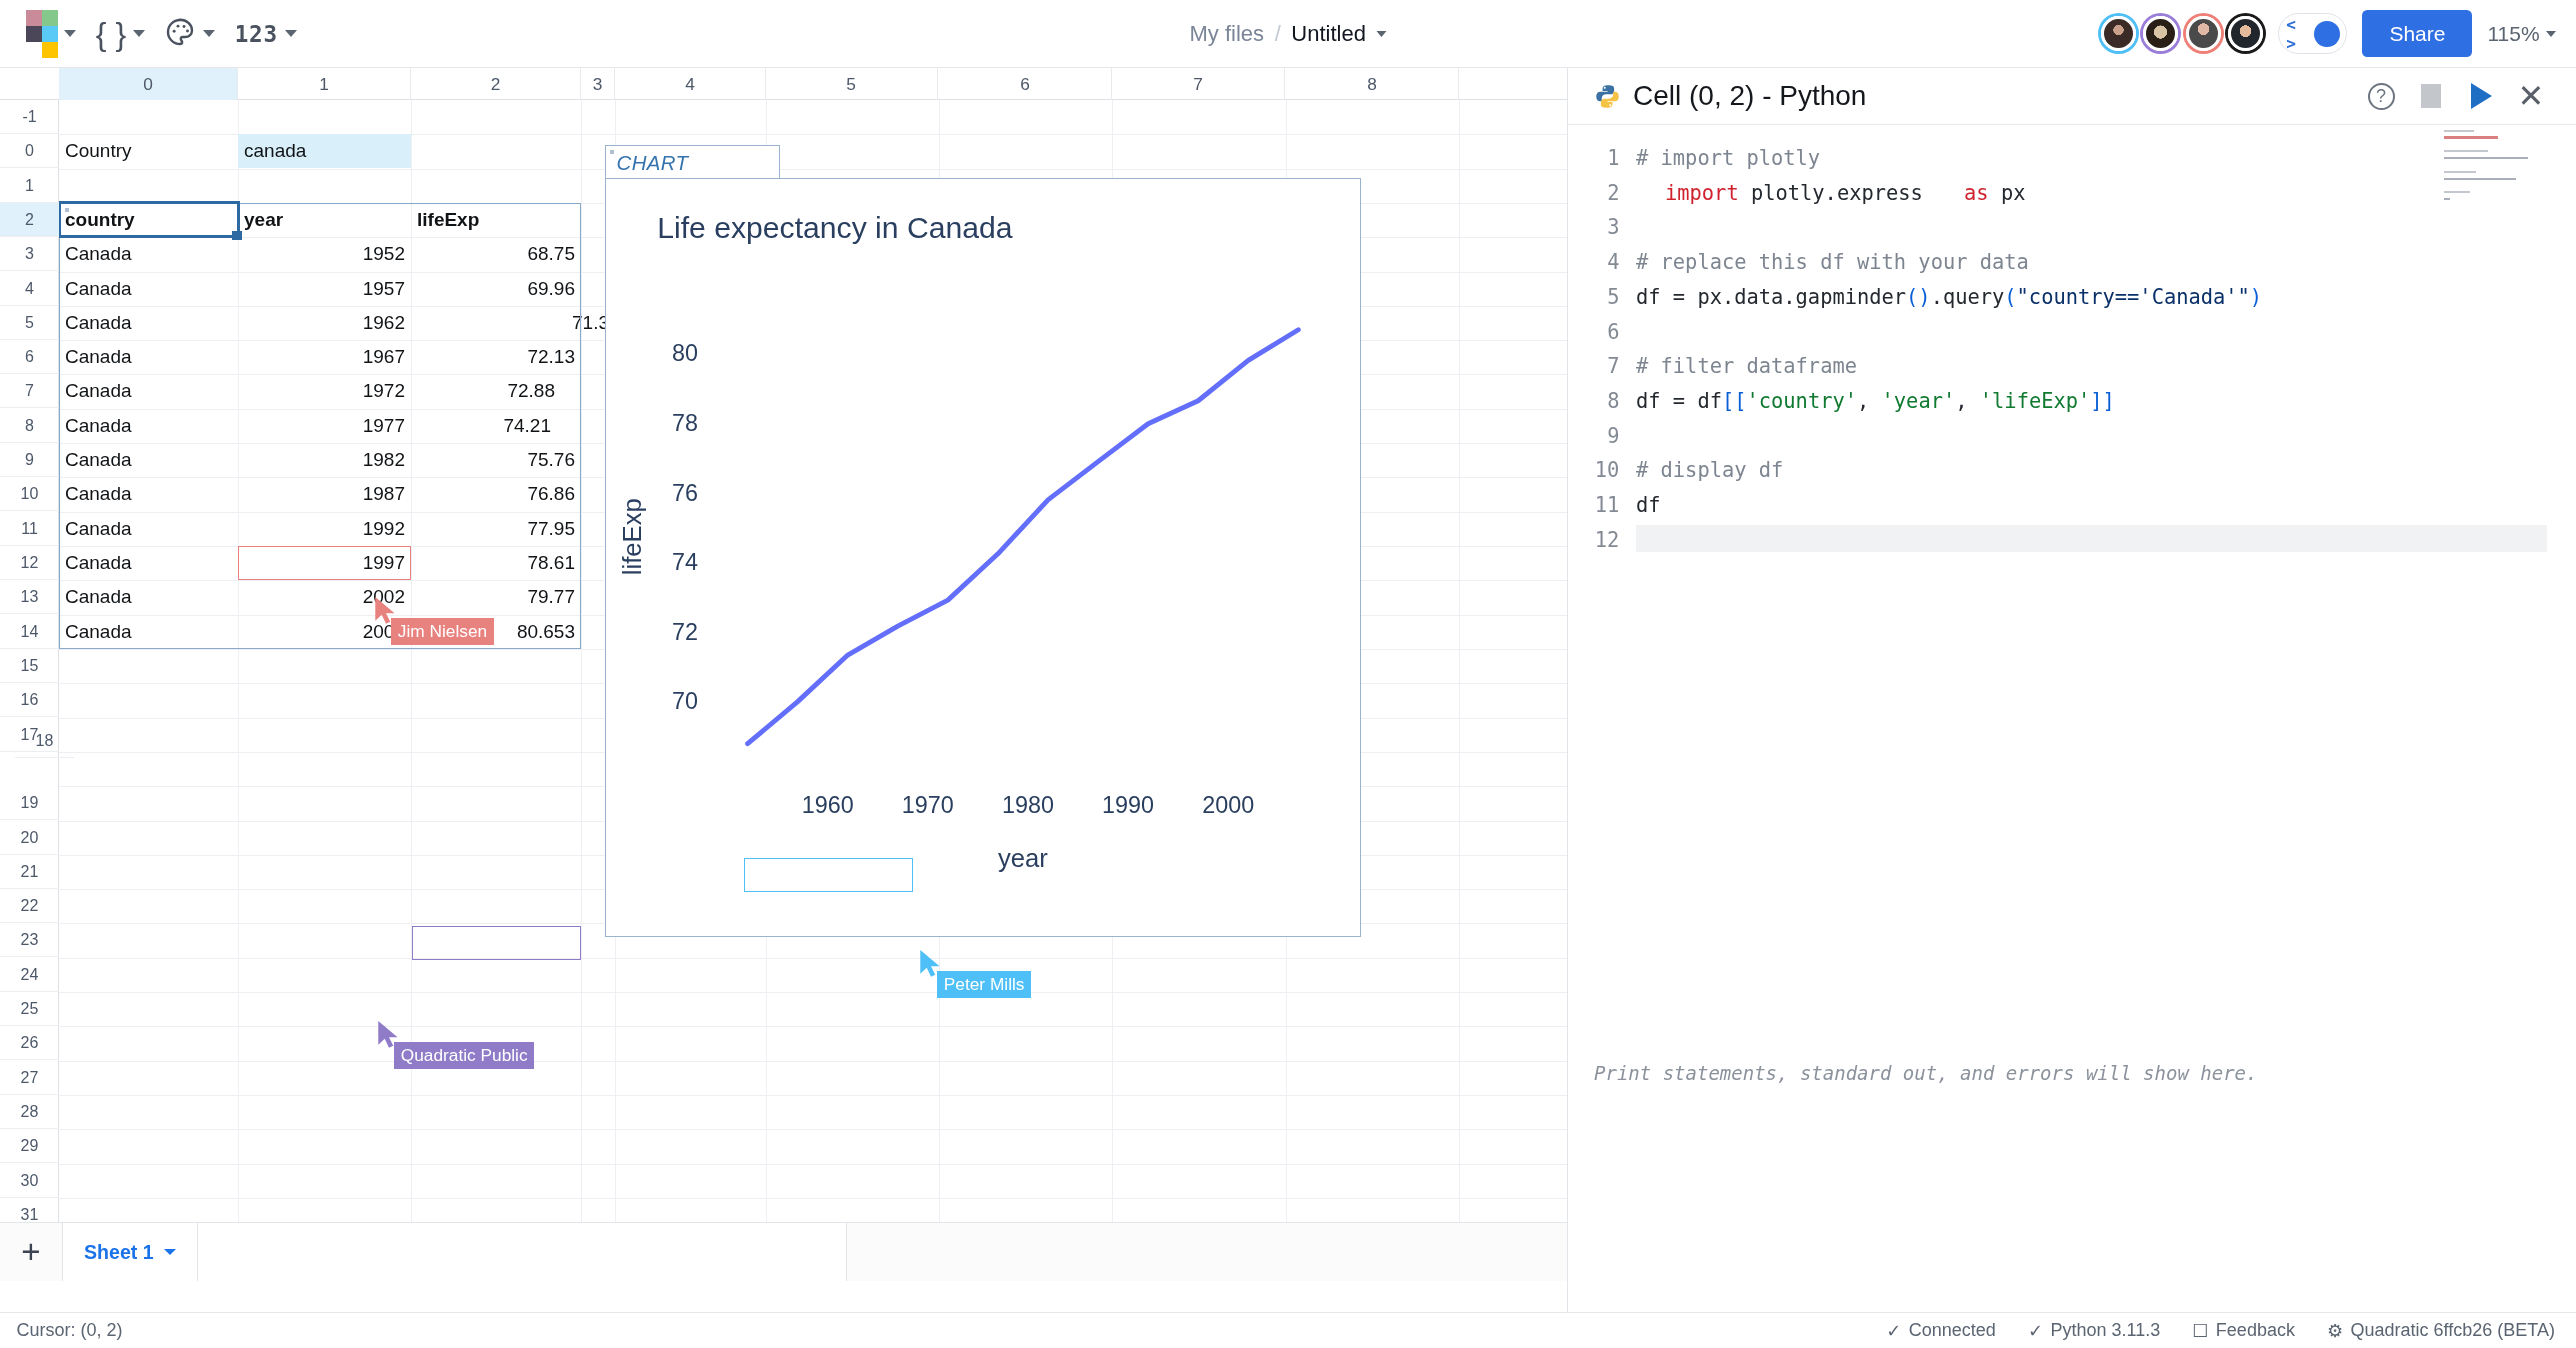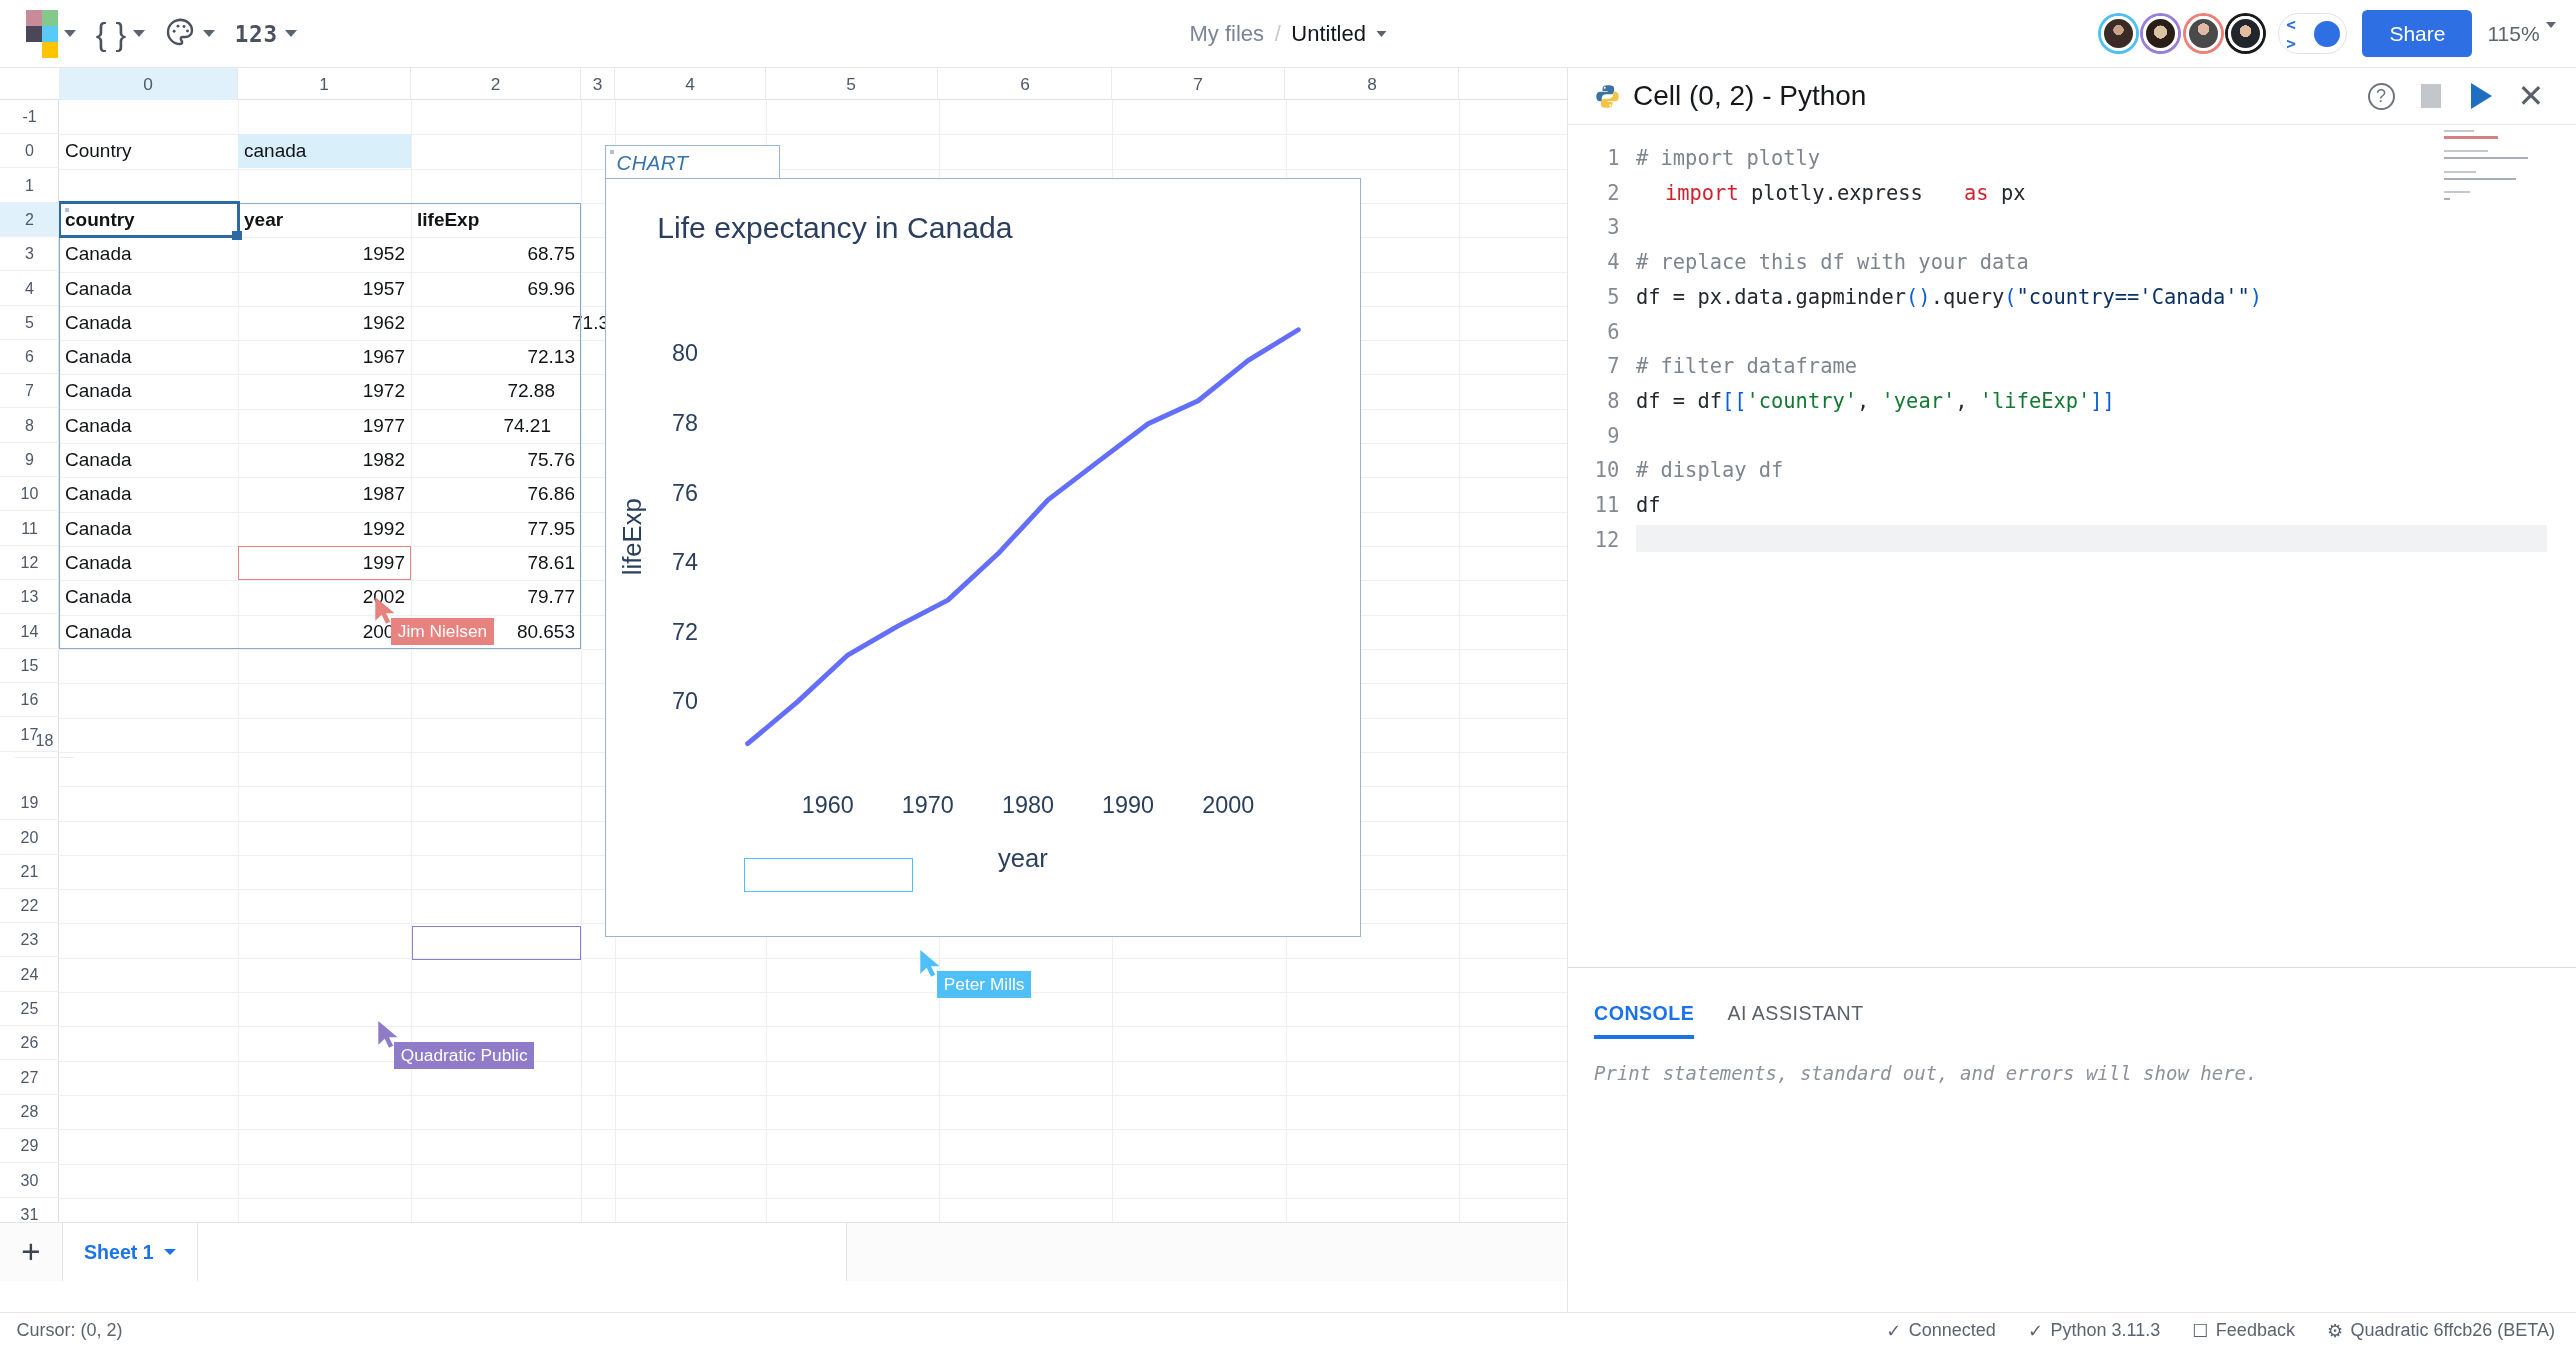--- a/index.html
+++ b/index.html
@@ -41,21 +41,21 @@
   .av.r2 { box-shadow: 0 0 0 3px #9b7ed8; background: radial-gradient(circle at 50% 45%, #d8c4a4 0 30%, #2a1f16 31% 100%); }
   .av.r3 { box-shadow: 0 0 0 3px #ef8078; background: radial-gradient(circle at 50% 35%, #e0b9a6 0 24%, #4a4a4a 25% 100%); }
   .av.r4 { box-shadow: 0 0 0 3px #1a1a1a; background: radial-gradient(circle at 50% 42%, #e3bb9c 0 26%, #20262c 27% 100%); }
 
   .codetoggle { width: 69px; height: 41px; border-radius: 20.4px; border: 1.5px solid #dfe3e9; display: flex;
                 align-items: center; justify-content: space-between; padding: 0 6.8px; cursor: pointer; background:#fff;}
   .codetoggle .ct-icon { font-size: 16px; color: #2c6fd6; font-weight: 700; font-family: "DejaVu Sans Mono", monospace;}
   .codetoggle .knob { width: 26px; height: 26px; border-radius: 50%; background: #2f6fe4; }
 
   .sharebtn { background: #2f6fe4; color: #fff; font-size: 21px; border-radius: 5.3px; padding: 11.3px 27px; cursor: pointer; border: none; font-family: inherit;}
-  .zoomctl { display: flex; align-items: flex-start; gap: 6.8px; font-size: 21px; color: #5b6471; cursor: pointer; }
+  .zoomctl { display: flex; align-items: center; gap: 6.8px; font-size: 21px; color: #5b6471; cursor: pointer; }
 
   
   #sheet { position: absolute; left: 0; top: 68px; width: 1567px; height: 1213px; background: #fff; overflow: hidden; }
 
   #colhdr { position: absolute; left: 0; top: 0; width: 1567px; height: 32px; background: #fff; border-bottom: 0.8px solid #dde1e6; }
   .colcell { position: absolute; top: 0; height: 32px; border-right: 0.8px solid #e8eaee;
              display: flex; align-items: center; justify-content: center; font-size: 17.3px; color: #4d5869; cursor: pointer; }
   .colcell.sel { background: #e1f1fb; }
 
   #rowhdr { position: absolute; left: 0; top: 32px; width: 59px; background: #fff; border-right: 0.8px solid #dde1e6;}
@@ -483,24 +483,20 @@
         <span class="lnum">11</span>
         <span class="ltext">df</span>
       </div>
       <div class="activeline" style="top: 400px;"></div>
       <div class="codeline" style="top: 397px;">
         <span class="lnum">12</span>
         <span class="ltext"></span>
       </div>
     </div>
 
-  <div id="cp-tabs">
-    <div class="cptab on">CONSOLE</div>
-    <div class="cptab">AI ASSISTANT</div>
-  </div>
 
   <div id="cp-console">
     <div class="consoletxt">Print statements, standard out, and errors will show here.</div>
   </div>
 </div>
 
 <div id="status">
   <div class="st-left">Cursor: (0, 2)</div>
   <div class="st-right">
     <div class="st-item">

